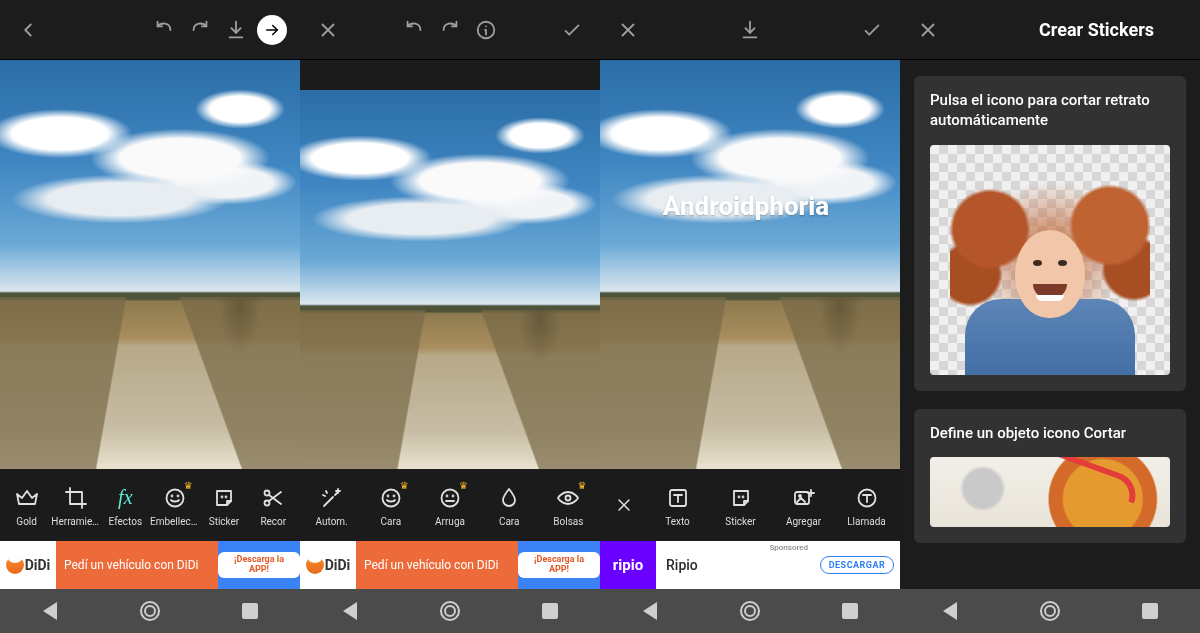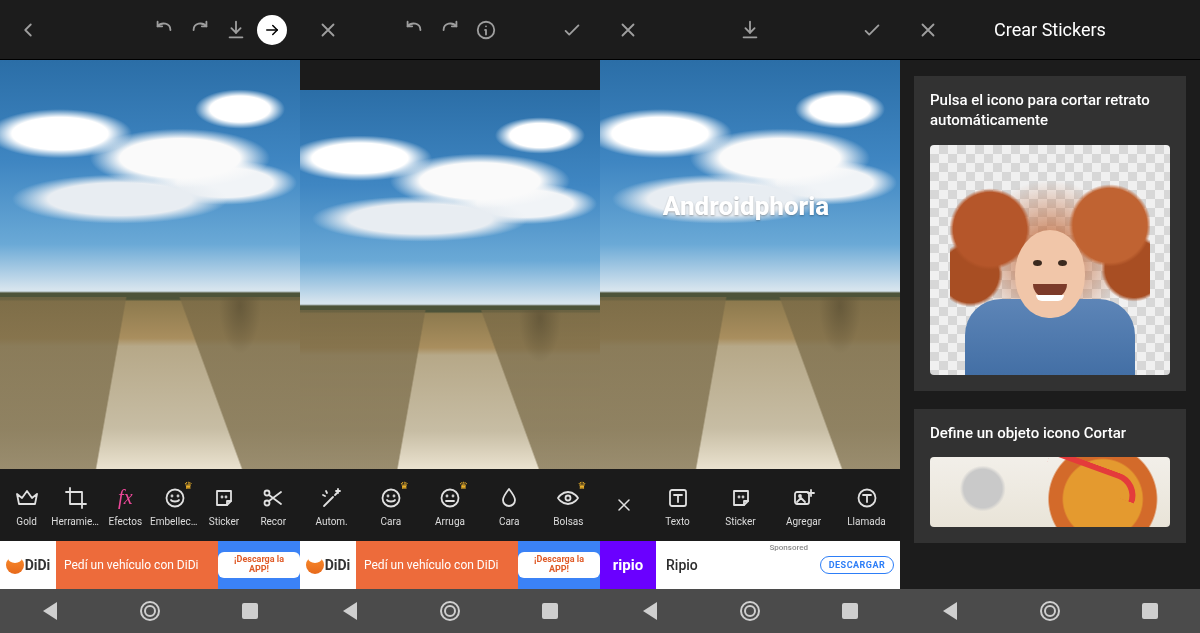--- a/index.html
+++ b/index.html
@@ -34,22 +34,22 @@
   }
   .ticon svg { width: 22px; height: 22px; stroke: currentColor; fill: none; stroke-width: 2; stroke-linecap: round; stroke-linejoin: round; }
   .next-circle {
     width: 30px; height: 30px; border-radius: 50%;
     background: #fff;
     display: flex; align-items: center; justify-content: center;
     color: #000;
   }
   .next-circle svg { stroke:#000; width:18px; height:18px; }
   .topbar-title {
-    flex:1; text-align:center;
-    color:#fff; font-size:18px; font-weight:400;
+    flex:1; text-align:right;
+    color:#fff; font-size:18px; font-weight:700;
   }
   
   .canvas {
     flex: 1;
     position: relative;
     overflow: hidden;
   }
   
   .landscape {
     position:absolute; inset:0;
@@ -93,21 +93,21 @@
     padding: 0 2px;
   }
   .tool {
     flex:1; min-width:0;
     display:flex; flex-direction:column; align-items:center; justify-content:center;
     gap:4px; color:#e0e0e0;
     cursor:pointer;
   }
   .tool .ti { width:28px; height:28px; display:flex; align-items:center; justify-content:center; position:relative;}
   .tool svg { width:24px; height:24px; stroke:#e0e0e0; fill:none; stroke-width:1.8; stroke-linecap:round; stroke-linejoin:round;}
-  .tool .ti.fx { font-style:italic; font-family:serif; font-size:20px; color:#ec4899;}
+  .tool .ti.fx { font-style:italic; font-family:serif; font-size:20px; color:#5eead4;}
   .tool .lbl { font-size:10px; color:#dcdcdc; white-space:nowrap; overflow:hidden; text-overflow:ellipsis; max-width:100%; text-align:center;}
   .crown {
     position:absolute; top:-4px; right:-4px;
     font-size:10px; color:#f5b72a;
   }
   .tool.close-tool { flex:0 0 44px; }
   .tool.close-tool svg { width:20px; height:20px;}
   
   .adbar { height:48px; display:flex; align-items:stretch; background:#fff; font-size:12px;}
   .ad-didi .logo { width:56px; background:#fff; display:flex; align-items:center; justify-content:center; gap:1px;}
@@ -133,21 +133,21 @@
   .nav-circ{ width:20px;height:20px;border-radius:50%;border:2px solid #cfcfcf; position:relative;}
   .nav-circ::after{content:"";position:absolute;inset:2px;border-radius:50%;border:2px solid #cfcfcf;}
   .nav-sq{ width:16px;height:16px;background:#cfcfcf;border-radius:2px;}
   
   .content4 {
     flex:1; overflow:hidden; padding:16px 14px 0;
     display:flex; flex-direction:column; gap:18px;
     background:#1c1c1c;
   }
   .card {
-    background:#323232; border-radius:0;
+    background:#323232; border-radius:6px;
     padding:14px 16px 16px;
     display:flex; flex-direction:column; gap:14px;
   }
   .card-title { color:#fff; font-size:15px; line-height:1.35; font-weight:500;}
   .cutout-preview {
     height:230px; border-radius:4px;
     position:relative; overflow:hidden;
     
     background:
       linear-gradient(45deg,#d7d7d7 25%,transparent 25%,transparent 75%,#d7d7d7 75%),

